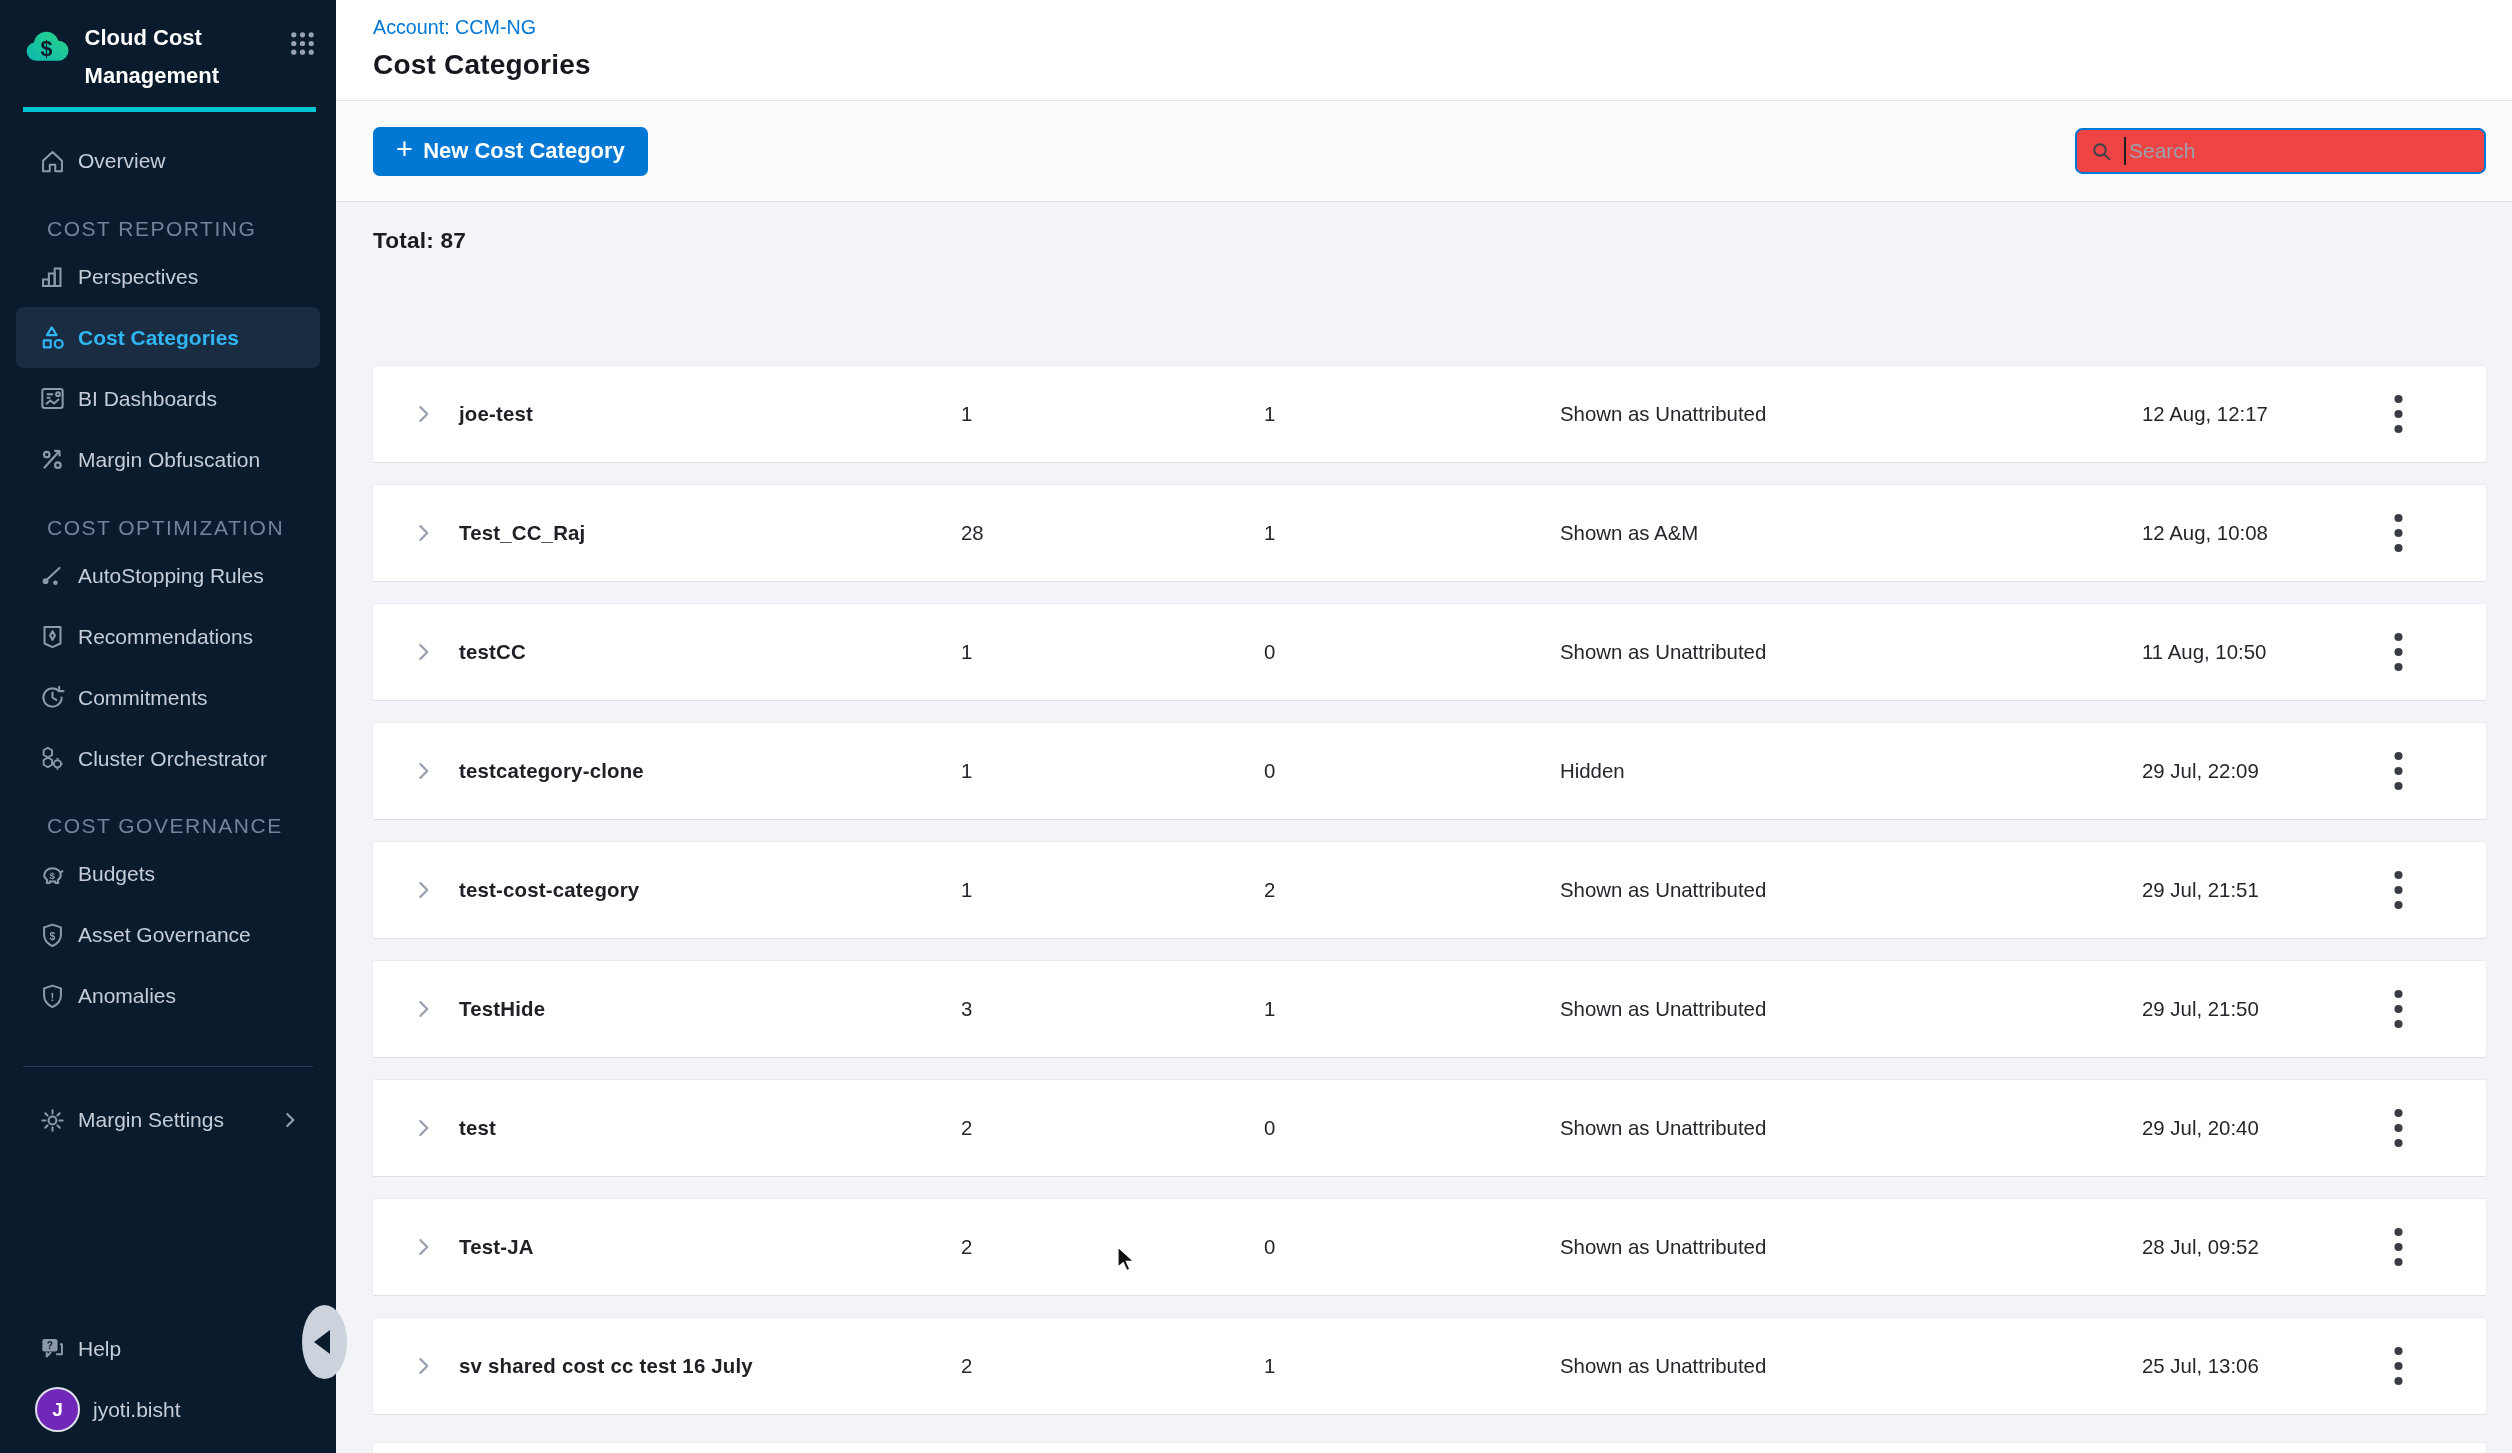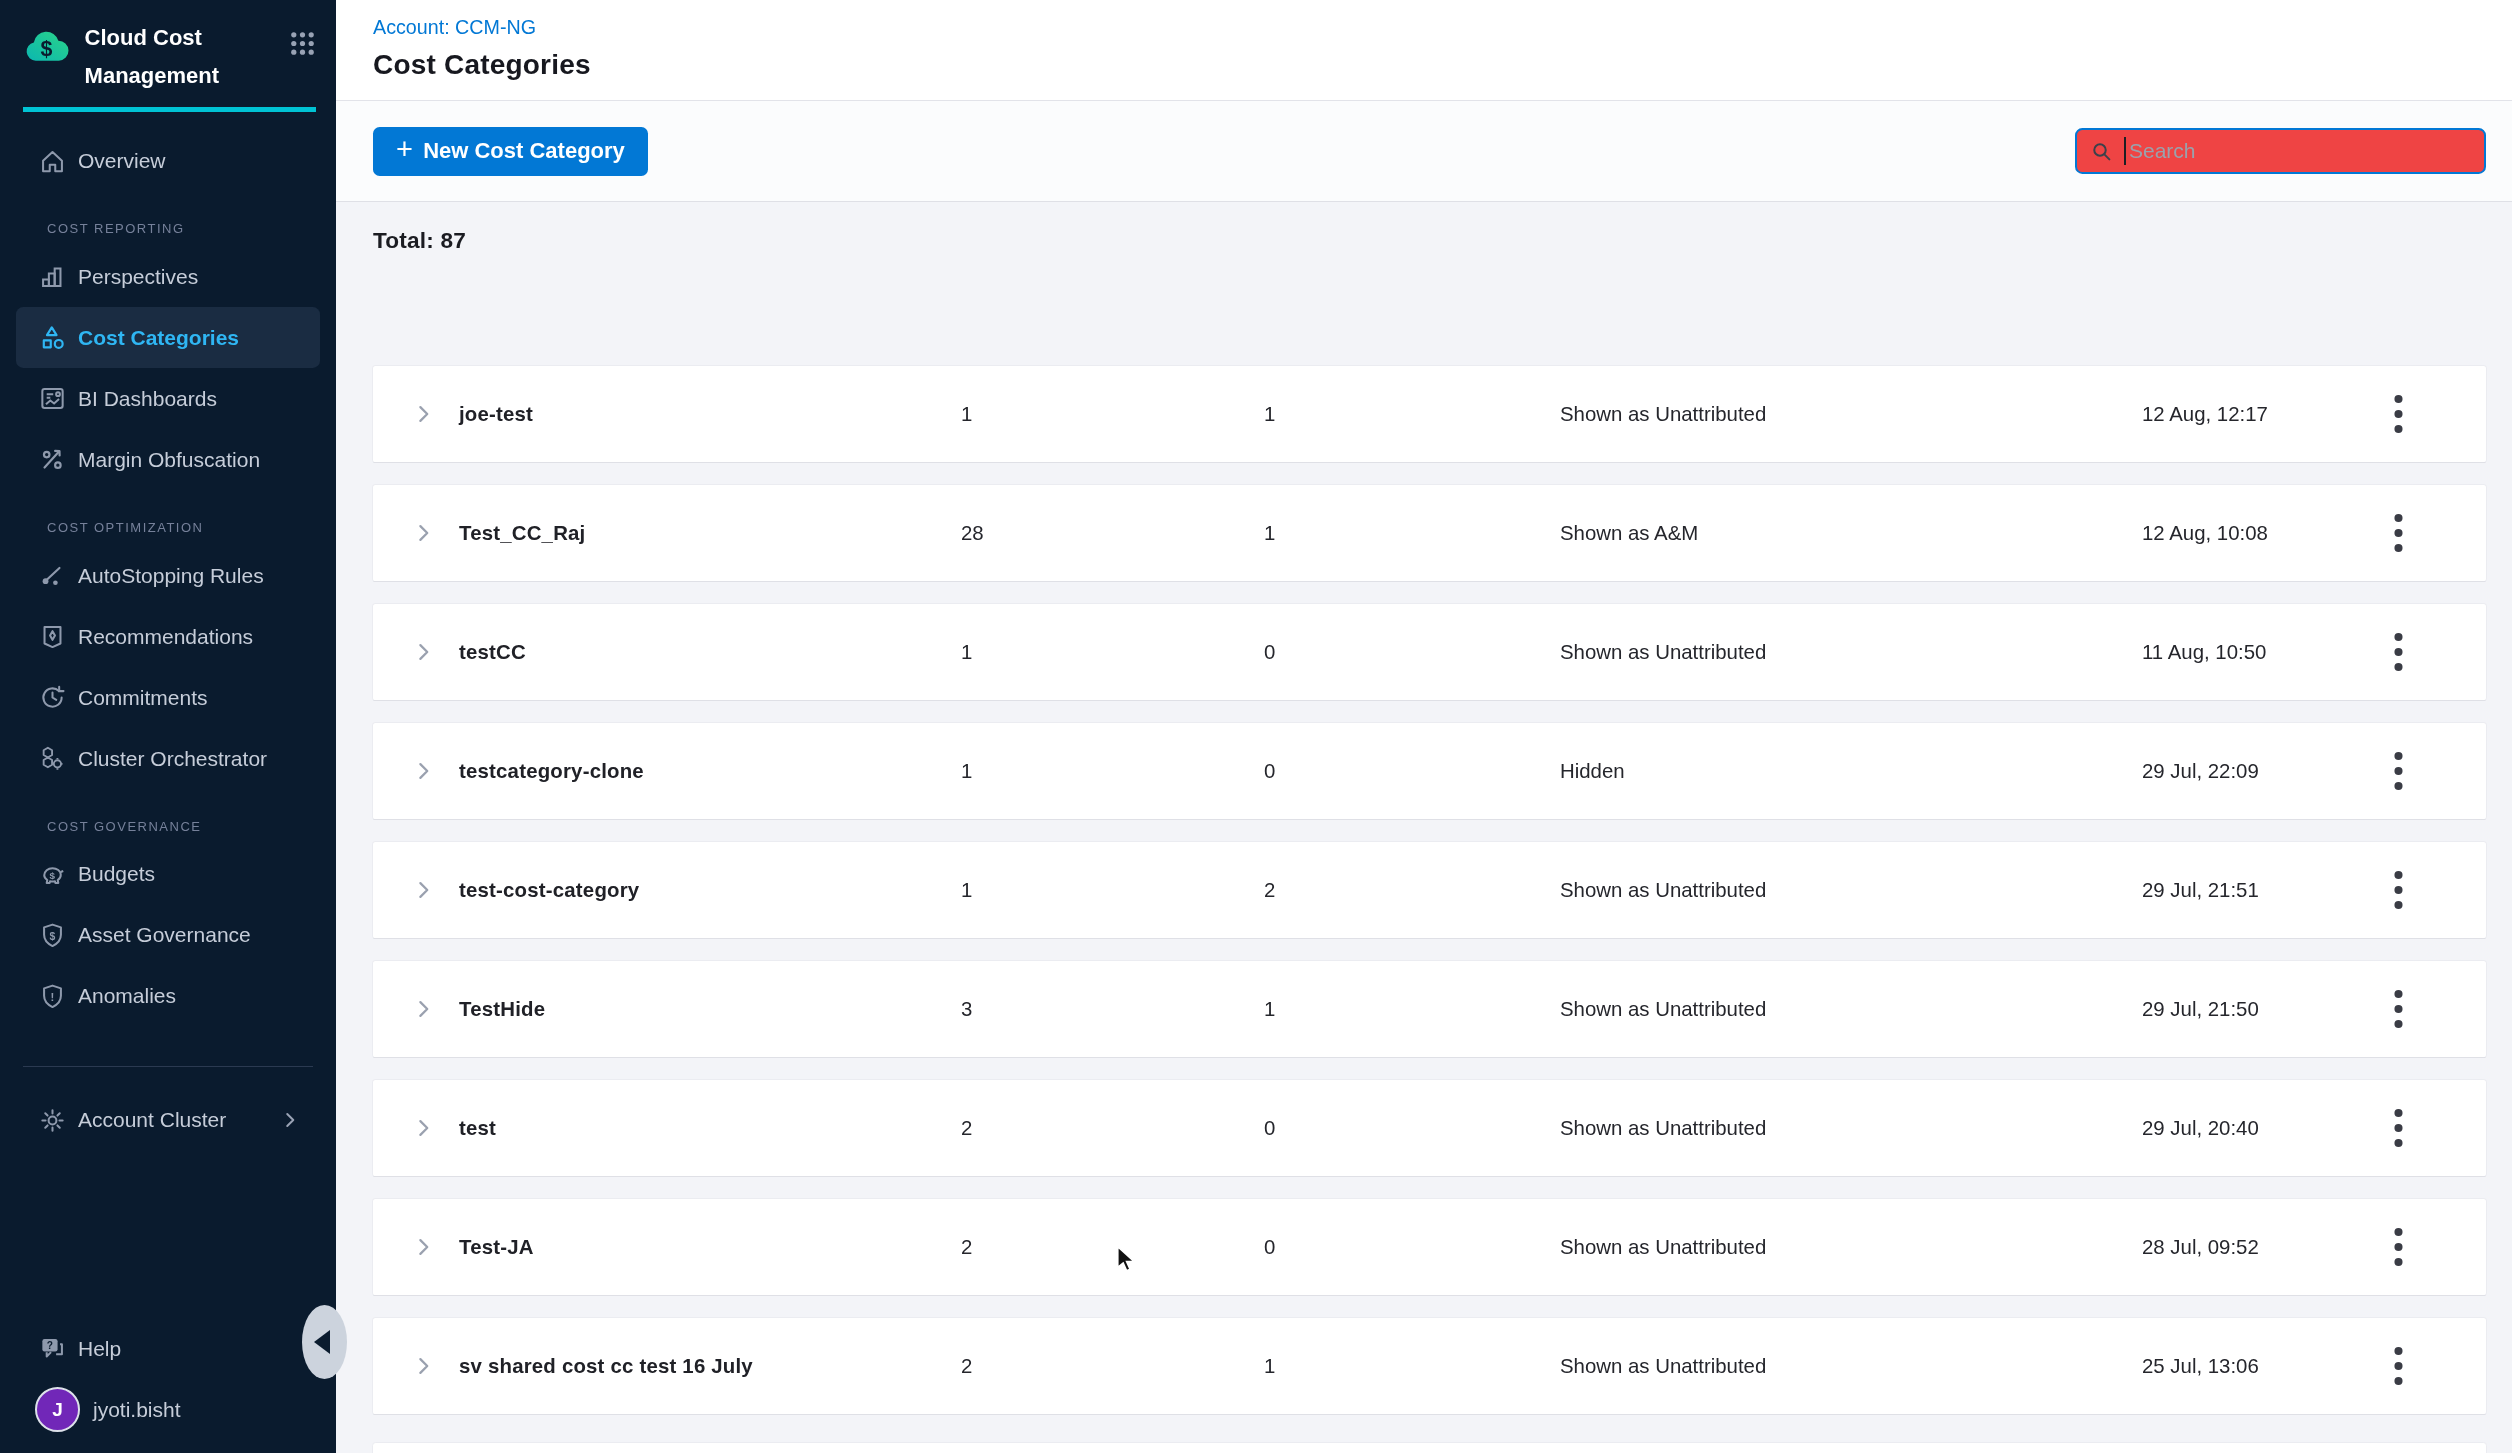--- a/index.html
+++ b/index.html
@@ -13,21 +13,21 @@
   .app-title{font-size:22px;line-height:38px;font-weight:bold;color:#ffffff;margin-left:10.2px;width:156px;}
   .grid-icon{margin-left:auto;margin-top:10.2px;width:29px;height:29px;color:#98a2b4;}
   .module-line{height:5.1px;background:#00c3d4;margin:11.7px 20.4px 0 23px;}
   .nav{margin-top:19px;display:flex;flex-direction:column;}
   .nav-item{height:61px;display:flex;align-items:center;padding-left:38px;font-size:21px;color:#c6cdd9;cursor:pointer;flex-shrink:0;}
   .nav-item .nav-icon{width:29px;height:29px;color:#8e99ac;flex-shrink:0;}
   .nav-item .nav-label{margin-left:11px;white-space:nowrap;}
   .nav-item.active{background:#1a2c42;border-radius:7.3px;margin:0 16px;padding-left:22px;}
   .nav-item.active .nav-label{color:#2fb6f3;font-weight:bold;}
   .nav-item.active .nav-icon{color:#2fb6f3;}
-  .nav-section{height:35px;margin-top:19.7px;display:flex;align-items:center;padding-left:47px;font-size:13px;letter-spacing:1.5px;color:#76819a;flex-shrink:0;}
+  .nav-section{height:35px;margin-top:19.7px;display:flex;align-items:center;padding-left:47px;font-size:21px;letter-spacing:1.5px;color:#76819a;flex-shrink:0;}
   .sidebar-divider{height:1.5px;background:#2b3a51;margin:39px 23px 0 23px;flex-shrink:0;}
   .acct{margin-top:22.6px;}
   .chev-right{margin-left:auto;margin-right:35px;width:22px;height:22px;color:#9aa3b5;}
   .help-item{margin-top:auto;}
   .user-item{margin-bottom:13px;height:61px;display:flex;align-items:center;padding-left:35px;}
   .avatar{width:45px;height:45px;border-radius:50%;background:#7127b8;border:2.9px solid #dde1ea;box-sizing:border-box;display:flex;align-items:center;justify-content:center;color:#fff;font-size:19px;font-weight:bold;flex-shrink:0;}
   .user-name{margin-left:13px;font-size:21px;color:#c6cdd9;}
   svg{display:block;width:100%;height:100%;}
 
   
@@ -237,21 +237,21 @@
 
     <div class="sidebar-divider"></div>
 
     <div class="nav-item acct">
       <span class="nav-icon">
           <svg viewBox="0 0 20 20" fill="none" stroke="currentColor" stroke-width="1.4" stroke-linecap="round">
             <circle cx="10" cy="10" r="2.7"></circle>
             <path d="M10 3v2.2M10 14.8V17M3 10h2.2M14.8 10H17M5 5l1.6 1.6M13.4 13.4L15 15M15 5l-1.6 1.6M6.6 13.4L5 15"></path>
           </svg>
         </span>
-      <span class="nav-label">Account Cluster</span>
+      <span class="nav-label">Margin Settings</span>
       <span class="chev-right">
           <svg viewBox="0 0 20 20" fill="none" stroke="currentColor" stroke-width="1.8" stroke-linecap="round" stroke-linejoin="round">
             <path d="M7.5 4.5L13 10l-5.5 5.5"></path>
           </svg>
         </span>
     </div>
 
     <div class="nav-item help-item">
       <span class="nav-icon">
           <svg viewBox="0 0 20 20" fill="none" stroke="currentColor" stroke-width="1.4" stroke-linejoin="round" style="font-size:29px">

